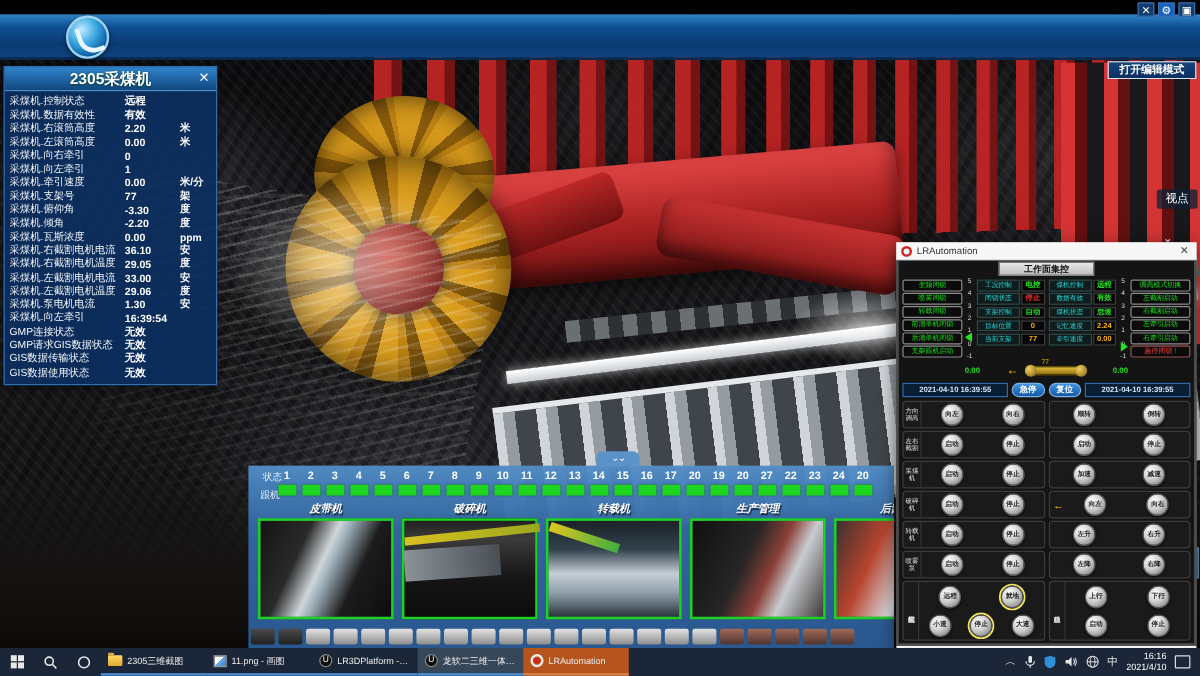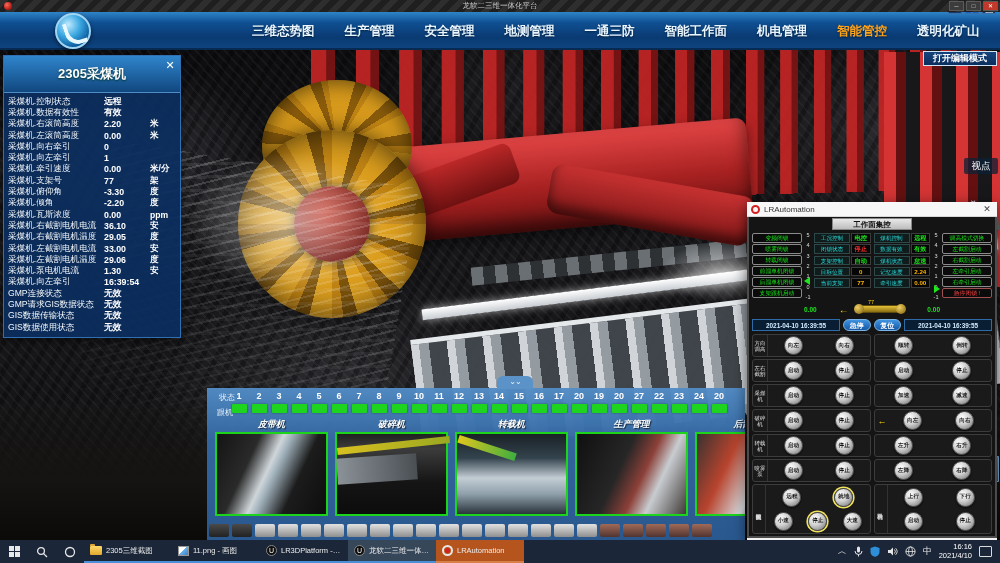--- a/index.html
+++ b/index.html
@@ -100,21 +100,21 @@
     background:linear-gradient(180deg,#ffffff,#c7ccd1); box-shadow:0 0 10px rgba(255,255,255,.6); }
   #conveyor { left:415px; top:292px; width:585px; height:115px; transform:rotate(-7deg); opacity:.96;
     background:repeating-linear-gradient(90deg,#d9dde1 0 8px,#99a1a7 8px 18px,#41474c 18px 36px);
     border-top:5px solid #eef2f4; }
   #floor { left:0; top:392px; width:1000px; height:136px;
     background:linear-gradient(180deg,rgba(30,28,26,.2) 0%,#161412 55%,#0b0a09 100%); }
 
   
   #shearer-panel { position:absolute; left:3px; top:55px; width:178px; z-index:8;
     background:rgba(11,47,96,.92); border:1px solid #2f6fb2; box-shadow:0 3px 8px rgba(0,0,0,.5); }
-  #sp-header { height:37px; background:linear-gradient(180deg,#2f85cc,#11477f);
+  #sp-header { height:20px; background:linear-gradient(180deg,#2f85cc,#11477f);
     display:flex; align-items:center; justify-content:center; position:relative;
     border-bottom:1px solid #4d8cc5; }
   #sp-title { font-size:13px; font-weight:bold; color:#fff; text-shadow:0 1px 2px #032; }
   #sp-close { position:absolute; right:3px; top:2px; width:14px; height:14px; color:#fff;
     font-size:11px; line-height:14px; text-align:center; cursor:pointer; }
   #sp-rows { padding:3px 4px 4px 4px; }
   .sp-row { display:flex; height:11.3px; align-items:center; }
   .sp-name { flex:1; font-size:8.6px; font-weight:normal; color:#f2f6fa; white-space:nowrap; overflow:hidden; }
   .sp-val { width:46px; font-size:8.8px; font-weight:bold; color:#fff; }
   .sp-unit { width:26px; font-size:8.6px; font-weight:bold; color:#fff; }
@@ -263,60 +263,40 @@
   .tray-glyph { color:#e6e6e6; font-size:9px; }
   #tray-time { text-align:right; color:#fff; font-size:7.5px; line-height:8.5px; }
   #tray-note { width:13px; height:11px; border:1px solid #ddd; border-radius:1px; position:relative; }
   svg.ticon { display:block; }
 </style>
 </head>
 <body>
 
 <div id="stage">
 
-  <div id="titlebar">
-    <div class="tlogo"></div>
-    <div class="ttitle">龙软二三维一体化平台</div>
-    <div class="wbtns">
-      <div class="wbtn">─</div>
-      <div class="wbtn">□</div>
-      <div class="wbtn close">✕</div>
-    </div>
-  </div>
 
   <div id="scene">
     <div class="sc" id="red-supports"></div>
     <div class="sc" id="far-pillars"></div>
     <div class="sc" id="cable-tray"></div>
     <div class="sc" id="conveyor-rail"></div>
     <div class="sc" id="conveyor"></div>
     <div class="sc" id="shearer-body"></div>
     <div class="sc" id="shearer-arm"></div>
     <div class="sc" id="ranging-arm"></div>
     <div class="sc" id="drum-back"></div>
     <div class="sc" id="drum"></div>
     <div class="sc" id="spray-glow"></div>
     <div class="sc" id="spray"></div>
     <div class="sc" id="glare2"></div>
     <div class="sc" id="floor"></div>
   </div>
 
   <div id="navbar">
     <div id="brand-logo"></div>
-    <div id="nav-menu">
-        <div class="nav-item">三维态势图</div>
-        <div class="nav-item">生产管理</div>
-        <div class="nav-item">安全管理</div>
-        <div class="nav-item">地测管理</div>
-        <div class="nav-item">一通三防</div>
-        <div class="nav-item">智能工作面</div>
-        <div class="nav-item">机电管理</div>
-        <div class="nav-item active">智能管控</div>
-        <div class="nav-item">透明化矿山</div>
-      </div>
   </div>
   <div id="nav-tools">
     <div class="nav-tool">✕</div>
     <div class="nav-tool gear">⚙</div>
     <div class="nav-tool">▣</div>
   </div>
   <div id="edit-btn">打开编辑模式</div>
 
   <div id="shearer-panel">
     <div id="sp-header">

